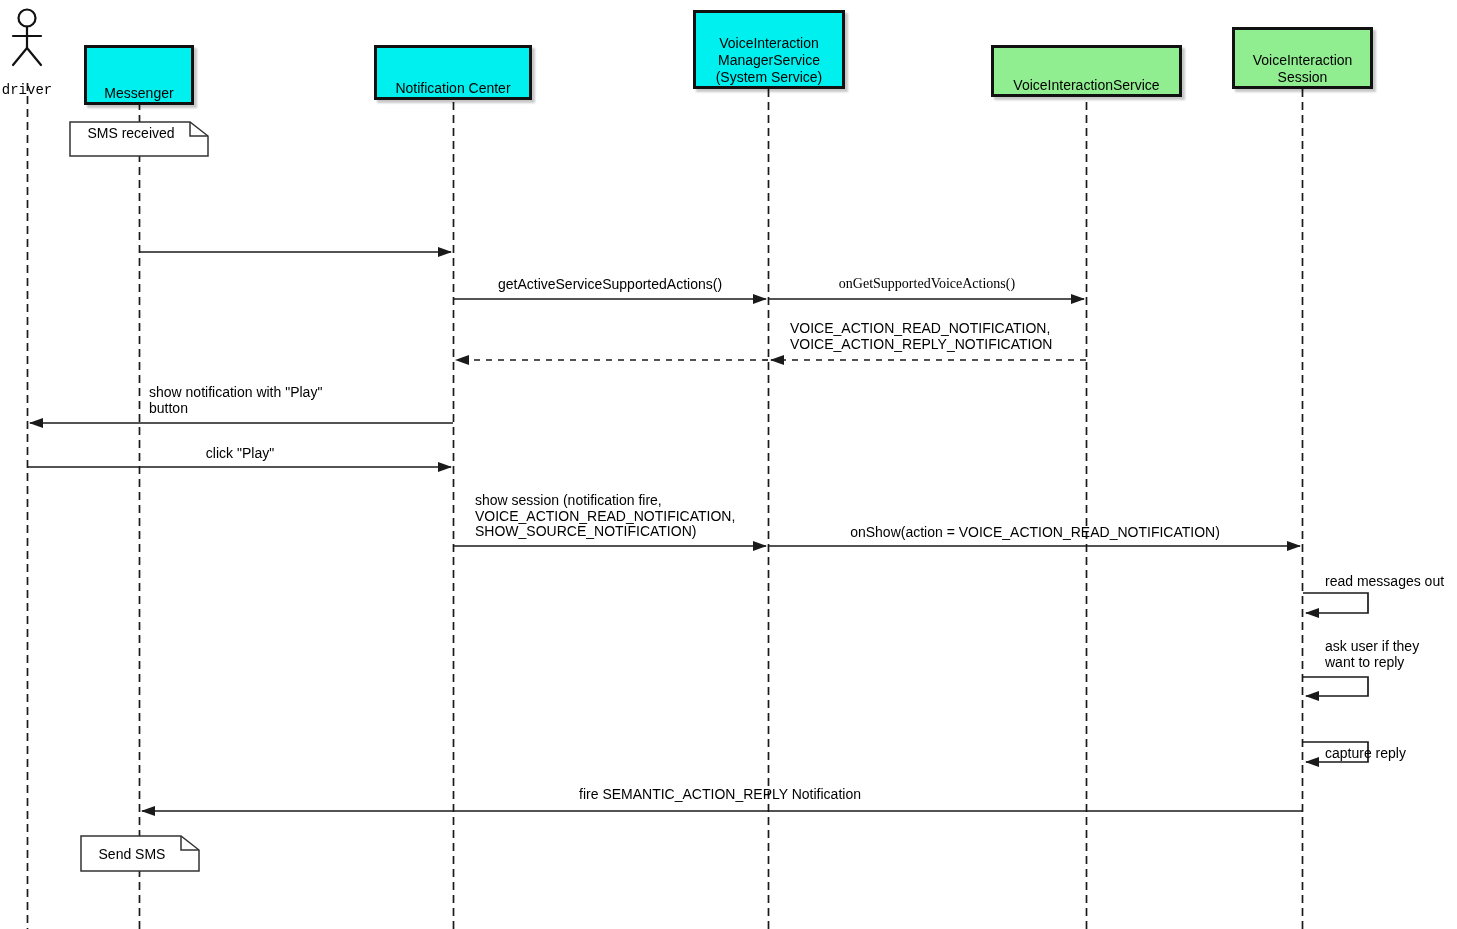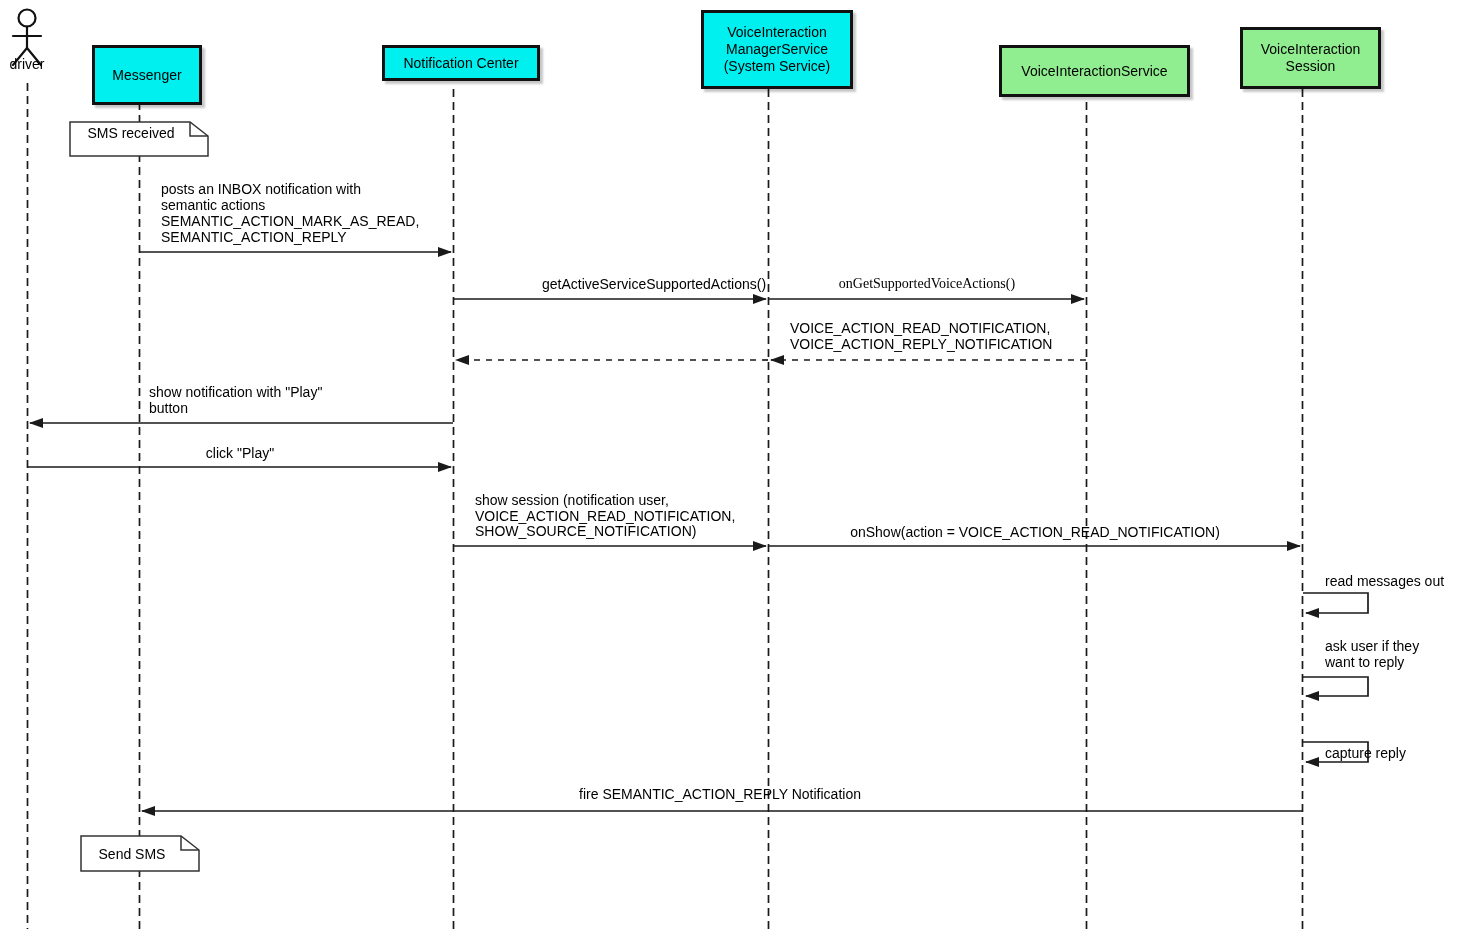--- a/index.html
+++ b/index.html
@@ -5,21 +5,21 @@
   html,body { margin:0; padding:0; background:#ffffff; }
   .stage {
     position:relative; width:1457px; height:929px; overflow:hidden;
     background:#ffffff; color:#000;
     font-family:"Liberation Sans", sans-serif; font-size:14px;
   }
   svg.layer { position:absolute; left:0; top:0; }
   .pbox {
     position:absolute; box-sizing:border-box;
     border:3px solid #111; box-shadow:3px 3px 2px rgba(0,0,0,0.22);
-    display:flex; align-items:center; justify-content:center;margin-left:8px;
+    display:flex; align-items:flex-end; justify-content:center;
   }
   .pbox span { white-space:pre-line; text-align:center; line-height:17px; }
   .cyan { background:#00f0f0; }
   .green { background:#90ee90; }
   .note { position:absolute; box-sizing:border-box; }
   .note svg { position:absolute; left:0; top:0; }
   .note span {
     position:absolute; left:0; right:16px; top:0; bottom:0;
     display:flex; align-items:center; justify-content:center;
   }
@@ -66,26 +66,26 @@
       <line x1="27" y1="467" x2="451" y2="467" marker-end="url(#ah)"></line>
       <line x1="453" y1="546" x2="766" y2="546" marker-end="url(#ah)"></line>
       <line x1="768" y1="546" x2="1300" y2="546" marker-end="url(#ah)"></line>
       <path d="M1303,593 H1368 V613 H1306" marker-end="url(#ah)"></path>
       <path d="M1303,677 H1368 V696 H1306" marker-end="url(#ah)"></path>
       <path d="M1303,742 H1368 V762 H1306" marker-end="url(#ah)"></path>
       <line x1="1302" y1="811" x2="142" y2="811" marker-end="url(#ah)"></line>
     </g>
   </svg>
 
-  <div class="actor-label" style="left:27px; top:56px;">driver</div>
+  <div class="actor-label" style="left:27px; top:82px;font-family:Liberation Mono, monospace;">driver</div>
 
   <div class="pbox cyan" style="left:84px; top:45px; width:110px; height:60px;">
     <span>Messenger</span>
   </div>
-  <div class="pbox cyan" style="left:374px; top:45px; width:158px; height:36px;">
+  <div class="pbox cyan" style="left:374px; top:45px; width:158px; height:55px;">
     <span>Notification Center</span>
   </div>
   <div class="pbox cyan" style="left:693px; top:10px; width:152px; height:79px;">
     <span>VoiceInteraction
 ManagerService
 (System Service)</span>
   </div>
   <div class="pbox green" style="left:991px; top:45px; width:191px; height:52px;">
     <span>VoiceInteractionService</span>
   </div>
@@ -102,32 +102,28 @@
     <span>SMS received</span>
   </div>
   <div class="note" style="left:80px; top:835px; width:120px; height:37px;">
     <svg width="120" height="37" viewBox="0 0 120 37">
       <polygon points="1,1 101,1 119,15 119,36 1,36" fill="#ffffff" stroke="#333" stroke-width="1.5"></polygon>
       <polyline points="101,1 101,15 119,15" fill="none" stroke="#333" stroke-width="1.5"></polyline>
     </svg>
     <span>Send SMS</span>
   </div>
 
-  <div class="msg-left" style="left:161px; top:181px;">posts an INBOX notification with
-semantic actions
-SEMANTIC_ACTION_MARK_AS_READ,
-SEMANTIC_ACTION_REPLY</div>
-  <div class="msg-center" style="left:610px; top:276px;margin-left:44px;">getActiveServiceSupportedActions()</div>
+  <div class="msg-center" style="left:610px; top:276px;">getActiveServiceSupportedActions()</div>
   <div class="msg-center" style="left:927px; top:276px;font-family:Liberation Serif, serif;">onGetSupportedVoiceActions()</div>
   <div class="msg-left" style="left:790px; top:320px;">VOICE_ACTION_READ_NOTIFICATION,
 VOICE_ACTION_REPLY_NOTIFICATION</div>
   <div class="msg-left" style="left:149px; top:384px;">show notification with "Play"
 button</div>
   <div class="msg-center" style="left:240px; top:445px;">click "Play"</div>
-  <div class="msg-left" style="left:475px; top:493px; line-height:15.5px;">show session (notification user,
+  <div class="msg-left" style="left:475px; top:493px; line-height:15.5px;">show session (notification fire,
 VOICE_ACTION_READ_NOTIFICATION,
 SHOW_SOURCE_NOTIFICATION)</div>
   <div class="msg-center" style="left:1035px; top:524px;text-align:right;">onShow(action = VOICE_ACTION_READ_NOTIFICATION)</div>
   <div class="msg-left" style="left:1325px; top:573px;">read messages out</div>
   <div class="msg-left" style="left:1325px; top:638px;">ask user if they
 want to reply</div>
   <div class="msg-left" style="left:1325px; top:721px;margin-top:24px;">capture reply</div>
   <div class="msg-center" style="left:720px; top:786px;">fire SEMANTIC_ACTION_REPLY Notification</div>
 
 </div>

